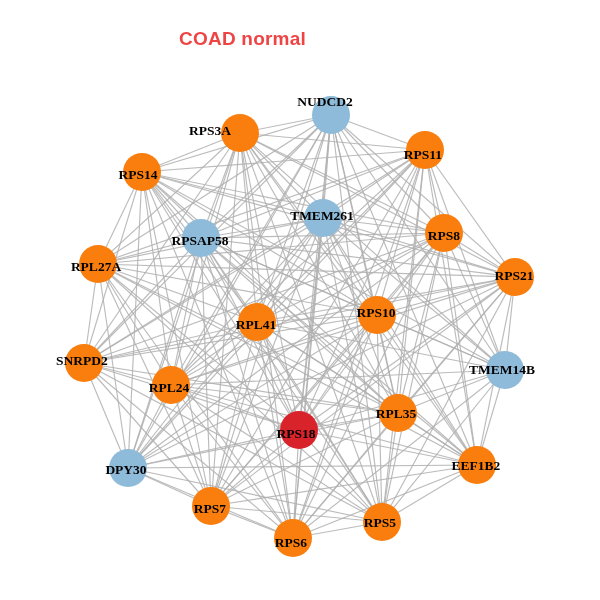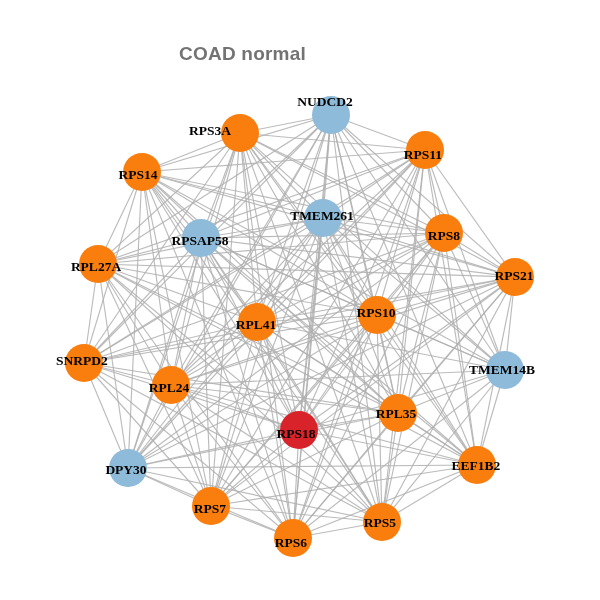--- a/index.html
+++ b/index.html
@@ -10,28 +10,28 @@
   #canvas {
     position: relative;
     width: 600px;
     height: 600px;
     background: #ffffff;
     overflow: hidden;
     font-family: "Liberation Serif", serif;
   }
   #title {
     position: absolute;
-    top: 15px;
+    top: 0;
     left: 0;
     width: 485px;
     text-align: center;
     font-family: "Liberation Sans", sans-serif;
     font-weight: bold;
     font-size: 19px;
-    color: #737373;
+    color: #ef4444;
     letter-spacing: 0.2px;
     padding-top: 28px;
     box-sizing: border-box;
     user-select: none;
   }
   svg#graph {
     position: absolute;
     top: 0;
     left: 0;
     width: 600px;

